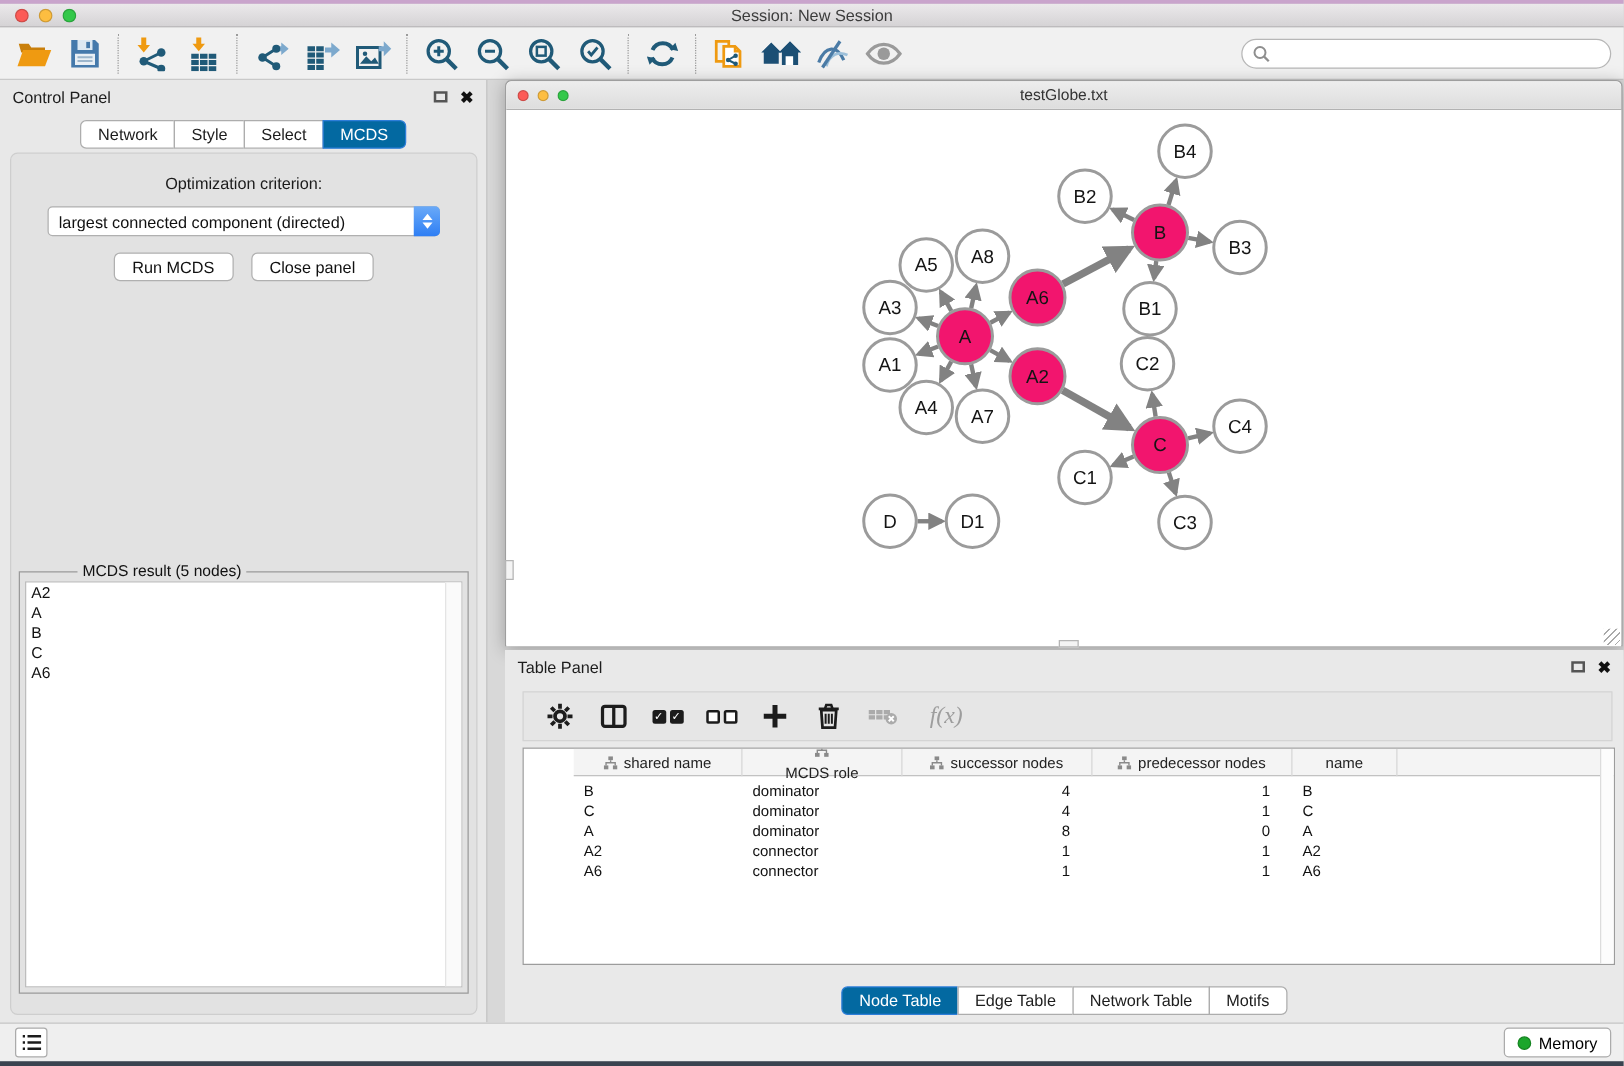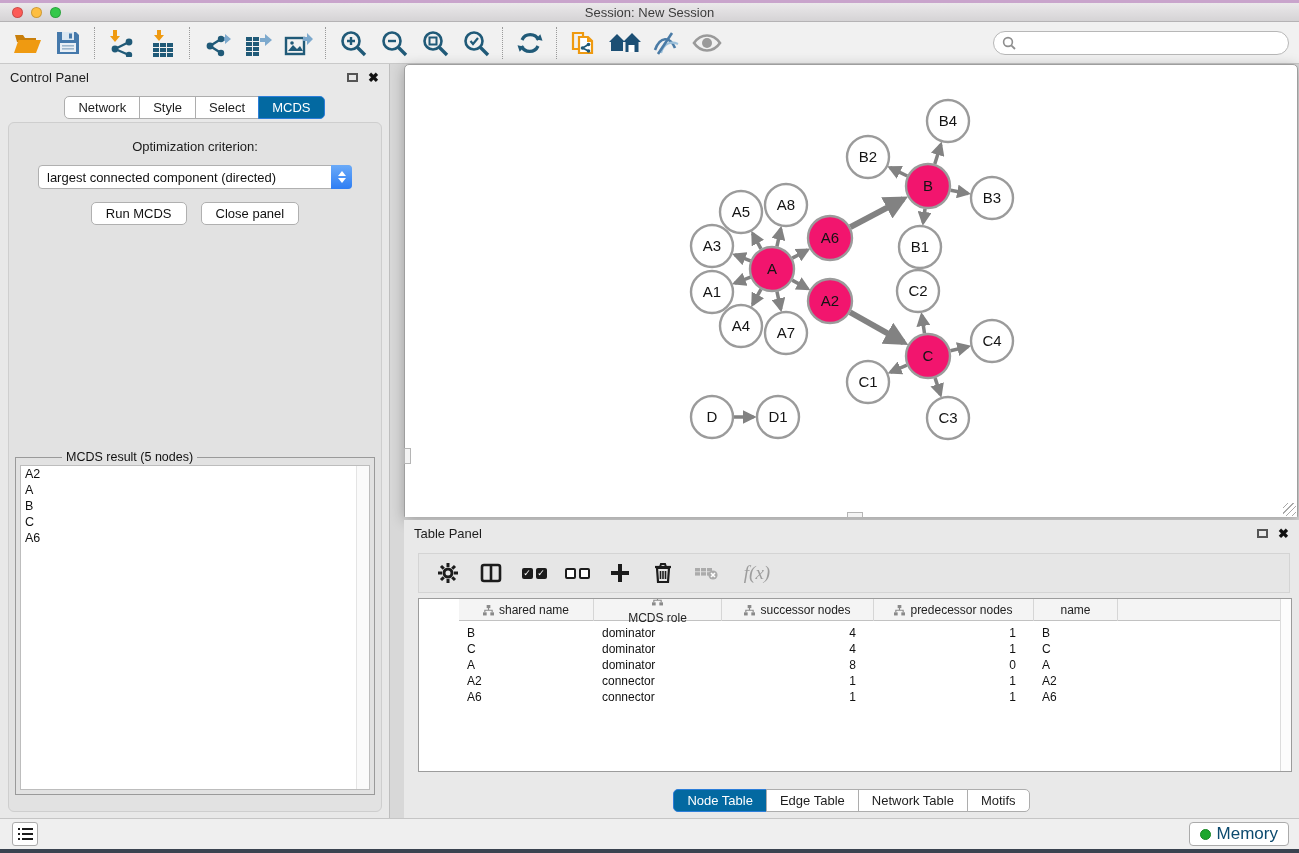--- a/index.html
+++ b/index.html
@@ -105,21 +105,21 @@
   .th.filler, .td.filler { flex:1; border-right:none; }
   .tbl-scroll { position:absolute; top:0; right:0; bottom:0; width:11px; border-left:1px solid #dcdcdc; background:#fcfcfc; }
 
   .tp-tabs { position:absolute; left:0; right:0; bottom:6px; display:flex; justify-content:center; }
 
   
   .statusbar { position:absolute; left:0; top:818px; width:1299px; height:31px; background:#efefef; border-top:1px solid #c5c5c5; }
   .list-btn { position:absolute; left:12px; top:3px; width:26px; height:24px; background:#fff; border:1px solid #ababab; border-radius:3px;
     display:flex; align-items:center; justify-content:center; }
   .memory-btn { position:absolute; right:10px; top:3px; height:24px; padding:10px 10px; background:#fff; border:1px solid #ababab;
-    border-radius:4px; display:flex; align-items:center; gap:6px; font-size:17px; color:#0c4a6e; }
+    border-radius:4px; display:flex; align-items:center; gap:6px; font-size:13px; color:#000000; }
   .mem-dot { width:11px; height:11px; border-radius:50%; background:#1ca62c; border:1px solid #168522; }
 
   svg text { font-family:"Liberation Sans", sans-serif; }
 </style>
 </head>
 <body>
 
 <div class="top-strip"></div>
 
 <div class="titlebar">
@@ -323,20 +323,28 @@
             <div class="mcds-item">B</div>
             <div class="mcds-item">C</div>
             <div class="mcds-item">A6</div>
             <div class="scrolltrack"></div>
           </div>
       </div>
     </div>
   </div>
 
   <div class="network-window">
+    <div class="nw-titlebar">
+      <div class="lights">
+        <span class="light red"></span>
+        <span class="light yellow"></span>
+        <span class="light green"></span>
+      </div>
+      <div class="nw-title">testGlobe.txt</div>
+    </div>
     <div class="nw-canvas">
       <svg id="graph" width="892" height="428" viewBox="0 0 892 428">
           <defs>
             <marker id="arrow" viewBox="0 0 4 4" refX="3.1" refY="2" markerWidth="4" markerHeight="4" orient="auto">
               <polygon points="0 0, 4 2, 0 4" fill="#828282"></polygon>
             </marker>
           </defs>
           <line x1="356.01124522107034" y1="160.7948702451939" x2="347.7054126992946" y2="145.5228556083804" stroke="#828282" stroke-width="3.5" marker-end="url(#arrow)"></line>
           <line x1="371.91502821252493" y1="158.53129959988598" x2="375.76442646926694" y2="140.93405042620842" stroke="#828282" stroke-width="3.5" marker-end="url(#arrow)"></line>
           <line x1="345.52383930205286" y1="172.7674717324536" x2="329.8767798739002" y2="166.76943228499508" stroke="#828282" stroke-width="3.5" marker-end="url(#arrow)"></line>

